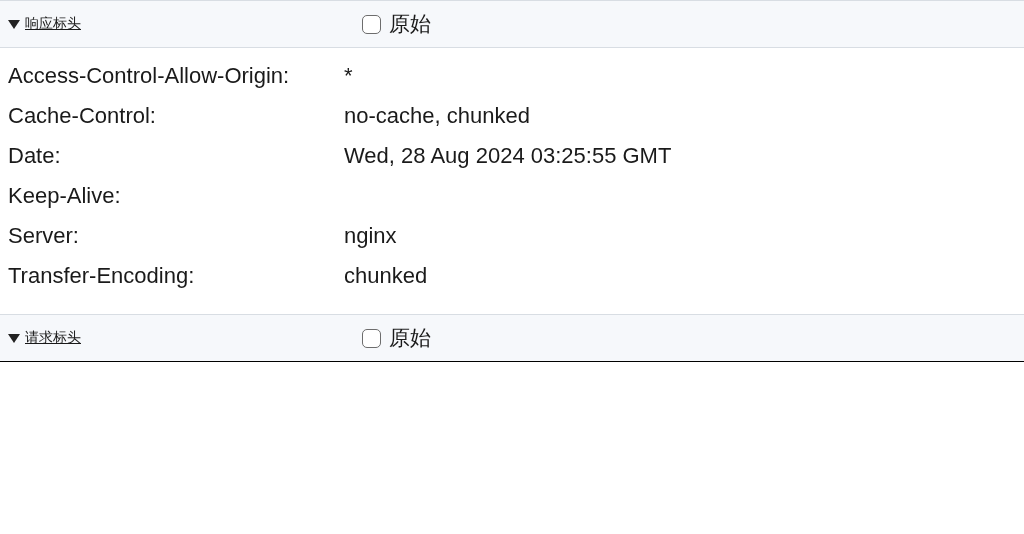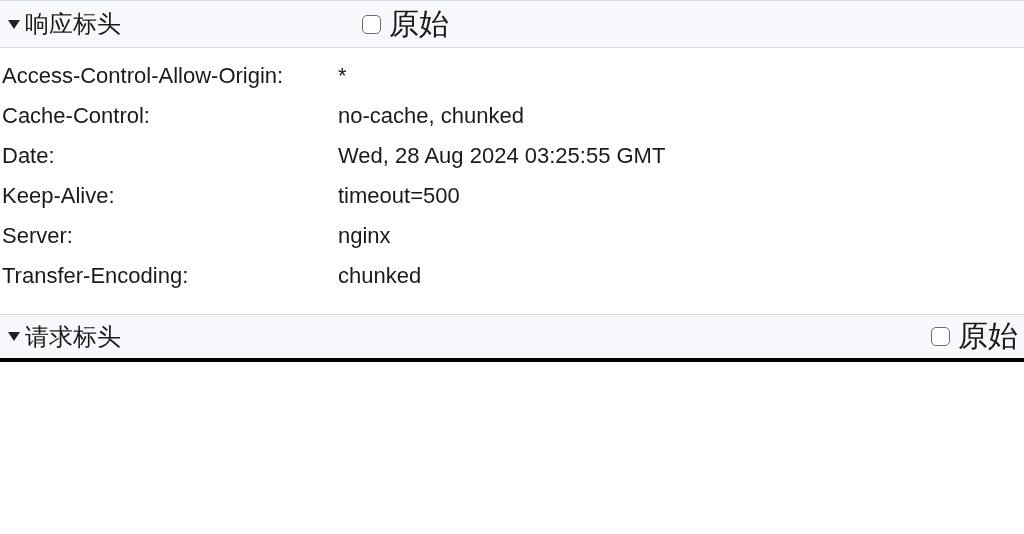--- a/index.html
+++ b/index.html
@@ -32,65 +32,65 @@
       display: inline-block;
       width: 0;
       height: 0;
       border-left: 6px solid transparent;
       border-right: 6px solid transparent;
       border-top: 9px solid #222;
       margin-right: 5px;
       margin-left: 2px;
     }
     .section-title {
-      font-size: 24px;
+      font-size: 14px;
       color: #1a1a1a;
+      text-decoration: underline;
     }
     .raw-wrap {
       display: flex;
       align-items: center;
     }
     .checkbox {
       appearance: none;
       -webkit-appearance: none;
       width: 19px;
       height: 19px;
       border: 1.5px solid #6d6d6d;
       border-radius: 5px;
       margin-right: 8px;
       background: #fff;
       cursor: pointer;
     }
     .raw-label {
-      font-size: 30px;
+      font-size: 21px;
       color: #1a1a1a;
     }
     .headers-block {
-      padding: 8px 0 18px 2px;
+      padding: 8px 0 18px 8px;
     }
     .header-row {
       display: flex;
       align-items: flex-start;
       line-height: 1.82;
     }
     .header-name {
       width: 336px;
       flex: 0 0 336px;
       color: #1a1a1a;
       padding-right: 10px;
       word-break: break-word;
     }
     .header-value {
       flex: 1;
       color: #1a1a1a;
       word-break: break-word;
     }
     .section-header.request {
-      border-bottom: 4px solid #000000;
-      justify-content: space-between;
+      border-bottom: 1px solid #000000;
     }
   </style>
 </head>
 <body>
 
 <div class="section-header">
   <div class="section-left">
     <span class="disclosure"></span>
     <span class="section-title">响应标头</span>
   </div>
@@ -110,21 +110,20 @@
     <div class="header-value">no-cache, chunked</div>
   </div>
   <div class="header-row">
   </div>
   <div class="header-row">
     <div class="header-name">Date:</div>
     <div class="header-value">Wed, 28 Aug 2024 03:25:55 GMT</div>
   </div>
   <div class="header-row">
     <div class="header-name">Keep-Alive:</div>
-    <div class="header-value">timeout=500</div>
   </div>
   <div class="header-row">
     <div class="header-name">Server:</div>
     <div class="header-value">nginx</div>
   </div>
   <div class="header-row">
     <div class="header-name">Transfer-Encoding:</div>
     <div class="header-value">chunked</div>
   </div>
 </div>

